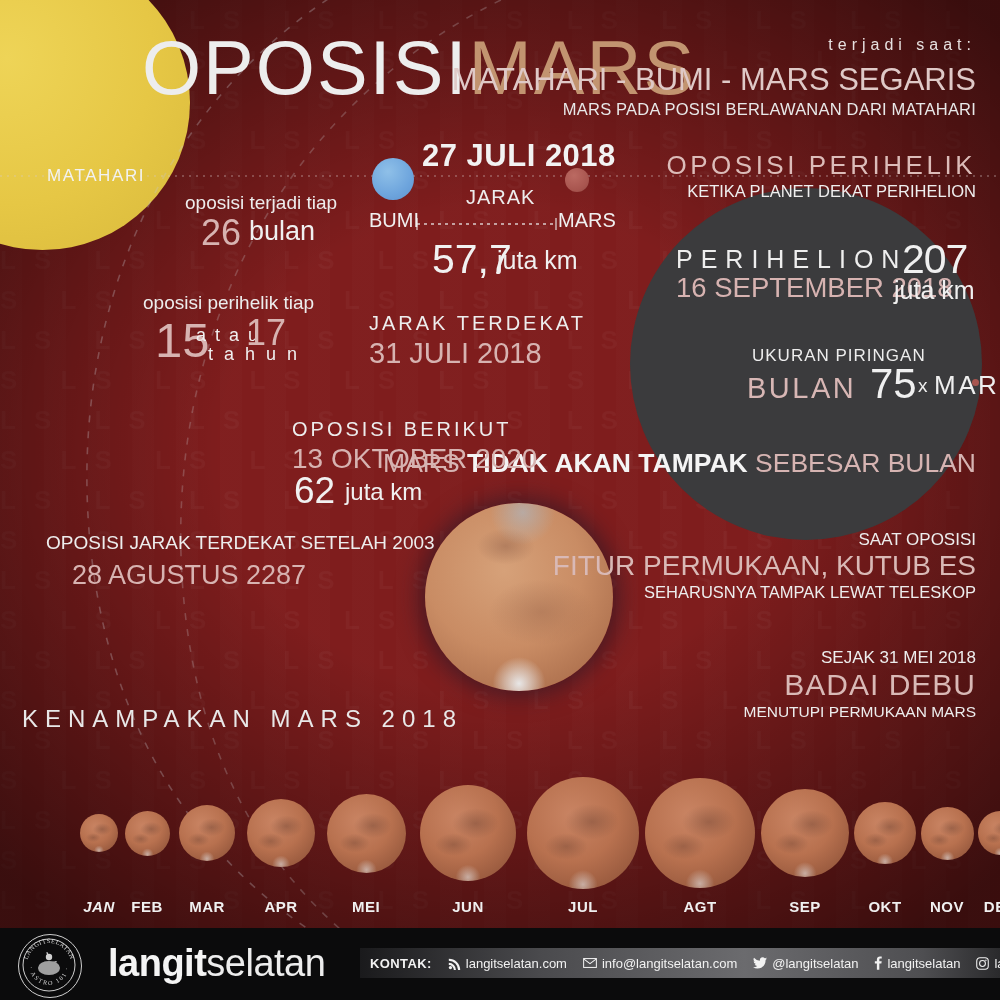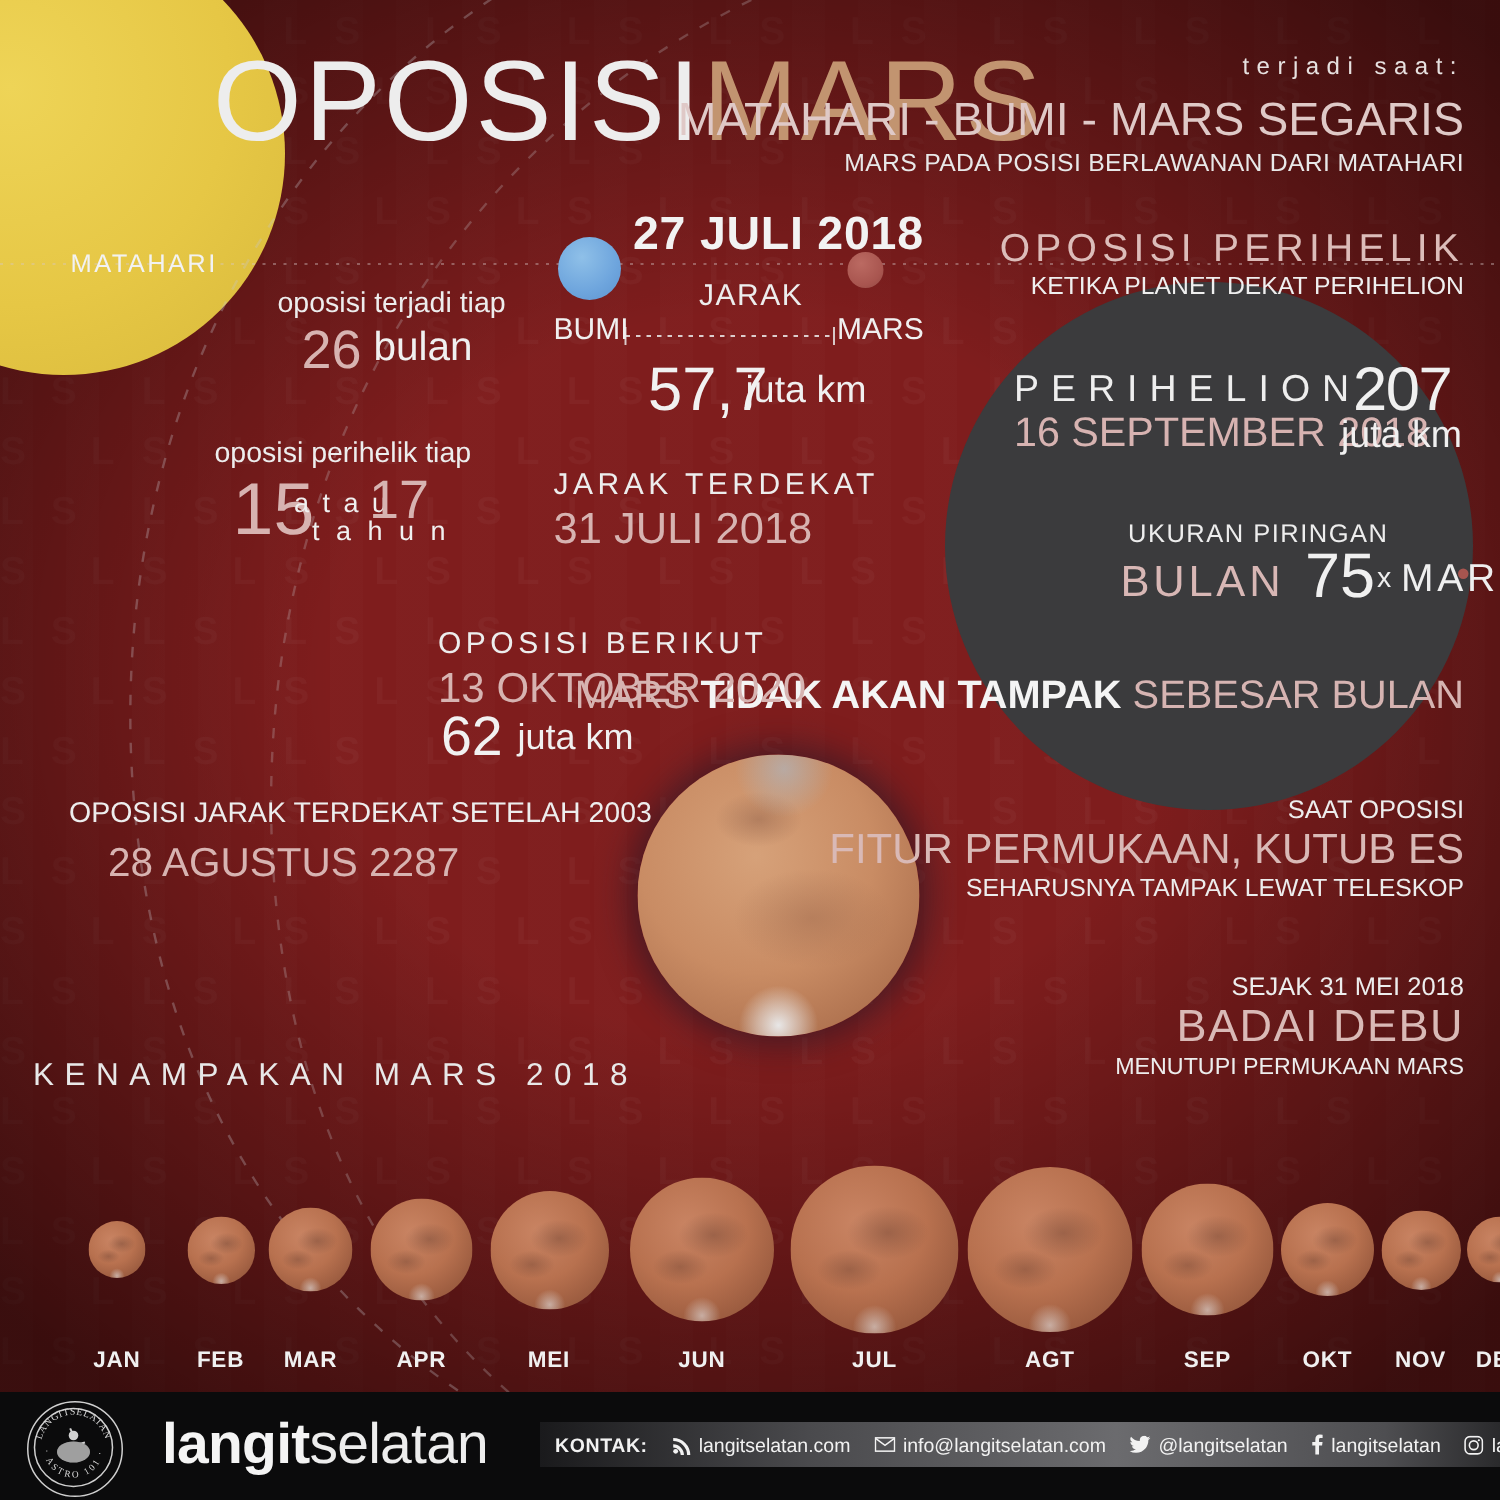--- a/index.html
+++ b/index.html
@@ -134,21 +134,21 @@
   
   .r1-lbl{right:24px;top:530px;font-size:17px;color:#ededed;font-weight:400;}
   .r1-main{right:24px;top:550px;font-size:28px;color:#d9b9b6;font-weight:400;}
   .r1-sub{right:24px;top:583px;font-size:16.5px;color:#ededed;font-weight:400;}
 
   .r2-lbl{right:24px;top:648px;font-size:17px;color:#ededed;font-weight:400;}
   .r2-main{right:24px;top:668px;font-size:30px;letter-spacing:1px;color:#d9b9b6;font-weight:400;}
   .r2-sub{right:24px;top:703px;font-size:15.5px;color:#ededed;font-weight:400;}
 
   
-  .seq-title{left:22px;top:705px;font-size:21px;letter-spacing:7px;color:#e8e8e8;font-weight:400;text-align:right;}
+  .seq-title{left:22px;top:705px;font-size:24px;letter-spacing:7px;color:#e8e8e8;font-weight:400;text-align:right;}
   .seq{position:absolute;left:0;top:760px;width:1000px;height:155px;z-index:7;}
   .seq-item{position:absolute;bottom:0;display:flex;flex-direction:column;align-items:center;}
   .seq-disk{border-radius:50%;}
   .seq-lbl{margin-top:6px;font-size:15px;color:#f0f0f0;font-weight:700;letter-spacing:0.5px;}
 
   
   .footer{position:absolute;left:0;bottom:0;width:1000px;height:72px;z-index:9;background:#0b0b0c;}
   .logo-seal{
     position:absolute;left:18px;top:6px;width:62px;height:62px;border-radius:50%;
     border:1.6px solid #cfcfcf;
@@ -251,21 +251,21 @@
   <div class="t r1-lbl">SAAT OPOSISI</div>
   <div class="t r1-main">FITUR PERMUKAAN, KUTUB ES</div>
   <div class="t r1-sub">SEHARUSNYA TAMPAK LEWAT TELESKOP</div>
 
   <div class="t r2-lbl">SEJAK 31 MEI 2018</div>
   <div class="t r2-main">BADAI DEBU</div>
   <div class="t r2-sub">MENUTUPI PERMUKAAN MARS</div>
 
   <div class="t seq-title">KENAMPAKAN MARS 2018</div>
   <div class="seq" id="seq">
-      <div class="seq-item" style="left: 48px; width: 60px;">
+      <div class="seq-item" style="left: 69px; width: 60px; font-style: italic;">
         <div style="height: 118px; display: flex; align-items: flex-end; justify-content: center;">
           <div class="seq-disk" style="width: 38px; height: 38px; margin-bottom: 40px; background: radial-gradient(34% 22% at 58% 40%, rgba(120, 74, 56, 0.5) 0%, rgba(0, 0, 0, 0) 72%), radial-gradient(26% 16% at 35% 62%, rgba(118, 72, 54, 0.45) 0%, rgba(0, 0, 0, 0) 74%), radial-gradient(circle at 50% 96%, rgba(232, 236, 240, 0.55) 0%, rgba(0, 0, 0, 0) 12%), radial-gradient(circle at 40% 34%, rgb(201, 132, 99) 0%, rgb(184, 113, 79) 46%, rgb(154, 91, 63) 78%, rgb(78, 46, 32) 100%);"></div>
         </div>
         <div class="seq-lbl">JAN</div>
       </div>
       <div class="seq-item" style="left: 117px; width: 60px;">
         <div style="height: 118px; display: flex; align-items: flex-end; justify-content: center;">
           <div class="seq-disk" style="width: 45px; height: 45px; margin-bottom: 36.5px; background: radial-gradient(34% 22% at 58% 40%, rgba(120, 74, 56, 0.5) 0%, rgba(0, 0, 0, 0) 72%), radial-gradient(26% 16% at 35% 62%, rgba(118, 72, 54, 0.45) 0%, rgba(0, 0, 0, 0) 74%), radial-gradient(circle at 50% 96%, rgba(232, 236, 240, 0.55) 0%, rgba(0, 0, 0, 0) 12%), radial-gradient(circle at 40% 34%, rgb(201, 132, 99) 0%, rgb(184, 113, 79) 46%, rgb(154, 91, 63) 78%, rgb(78, 46, 32) 100%);"></div>
         </div>
         <div class="seq-lbl">FEB</div>

